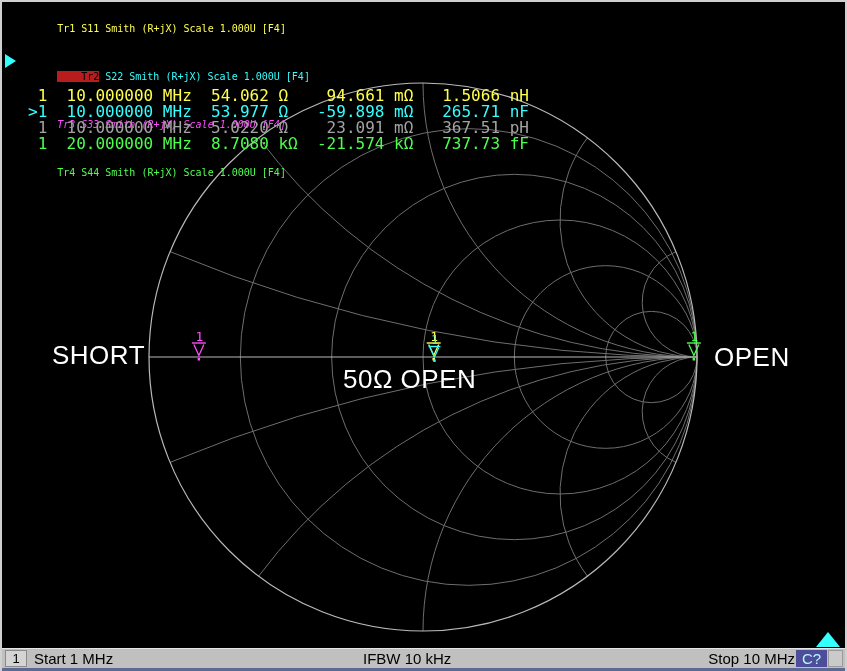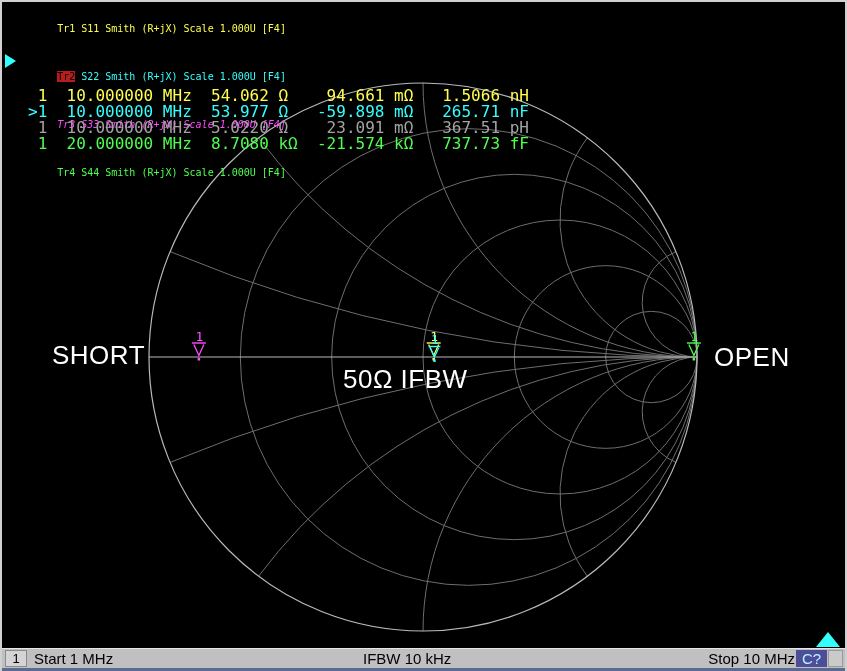--- a/index.html
+++ b/index.html
@@ -102,40 +102,40 @@
       <line x1="684.8764" y1="341" x2="698.8764" y2="341" stroke="#4dff4d" stroke-width="1.4"></line>
       <path d="M 686.8764 342.5 L 691.8764 353.5 L 696.8764 342.5" fill="none" stroke="#4dff4d" stroke-width="1.3"></path>
       <text x="692.3764" y="338.5" fill="#4dff4d" text-anchor="middle" font-size="13" font-family="&quot;DejaVu Sans Mono&quot;, monospace">1</text>
     </svg>
 
   <div class="trace-list">
     <div class="trace-row" style="color: rgb(255, 255, 77);">
       <span class="tr-id">Tr1</span><span class="tr-rest"> S11 Smith (R+jX) Scale 1.000U [F4]</span>
     </div>
     <div class="trace-row" style="color: rgb(51, 255, 255);">
-      <span class="tr-pointer" style="display: block;"></span><span class="tr-id" style="background: #b91c1c; color: rgb(0, 0, 0);">Tr2</span><span class="tr-rest"> S22 Smith (R+jX) Scale 1.000U [F4]</span>
+      <span class="tr-pointer" style="display: block;"></span><span class="tr-id" style="background: #b91c1c; color: rgb(0, 0, 0); padding-left: 24px;">Tr2</span><span class="tr-rest"> S22 Smith (R+jX) Scale 1.000U [F4]</span>
     </div>
     <div class="trace-row" style="color: rgb(255, 77, 255); font-style: italic;">
       <span class="tr-id">Tr3</span><span class="tr-rest"> S33 Smith (R+jX) Scale 1.000U [F4]</span>
     </div>
     <div class="trace-row" style="color: rgb(77, 255, 77);">
       <span class="tr-id">Tr4</span><span class="tr-rest"> S44 Smith (R+jX) Scale 1.000U [F4]</span>
     </div>
   </div>
 
   <div class="marker-list">
     <div class="marker-row" style="color: rgb(255, 255, 77);"> 1  10.000000 MHz  54.062 Ω    94.661 mΩ   1.5066 nH</div>
     <div class="marker-row" style="color: rgb(51, 255, 255);">&gt;1  10.000000 MHz  53.977 Ω   -59.898 mΩ   265.71 nF</div>
     <div class="marker-row" style="color: #a3a3a3;"> 1  10.000000 MHz  5.0220 Ω    23.091 mΩ   367.51 pH</div>
     <div class="marker-row" style="color: rgb(77, 255, 77);"> 1  20.000000 MHz  8.7080 kΩ  -21.574 kΩ   737.73 fF</div>
   </div>
 
   <div class="lbl lbl-short">SHORT</div>
   <div class="lbl lbl-open">OPEN</div>
-  <div class="lbl lbl-match">50Ω IFBW</div>
+  <div class="lbl lbl-match">50Ω OPEN</div>
 
   <div class="softkey-arrow"></div>
 
   <div class="status-bar">
     <div class="chan-box">1</div>
     <div class="start-label">Start 1 MHz</div>
     <div class="ifbw-label">IFBW 10 kHz</div>
     <div class="right-group">
       <span>Stop 10 MHz</span>
       <span class="cal-badge">C?</span>

